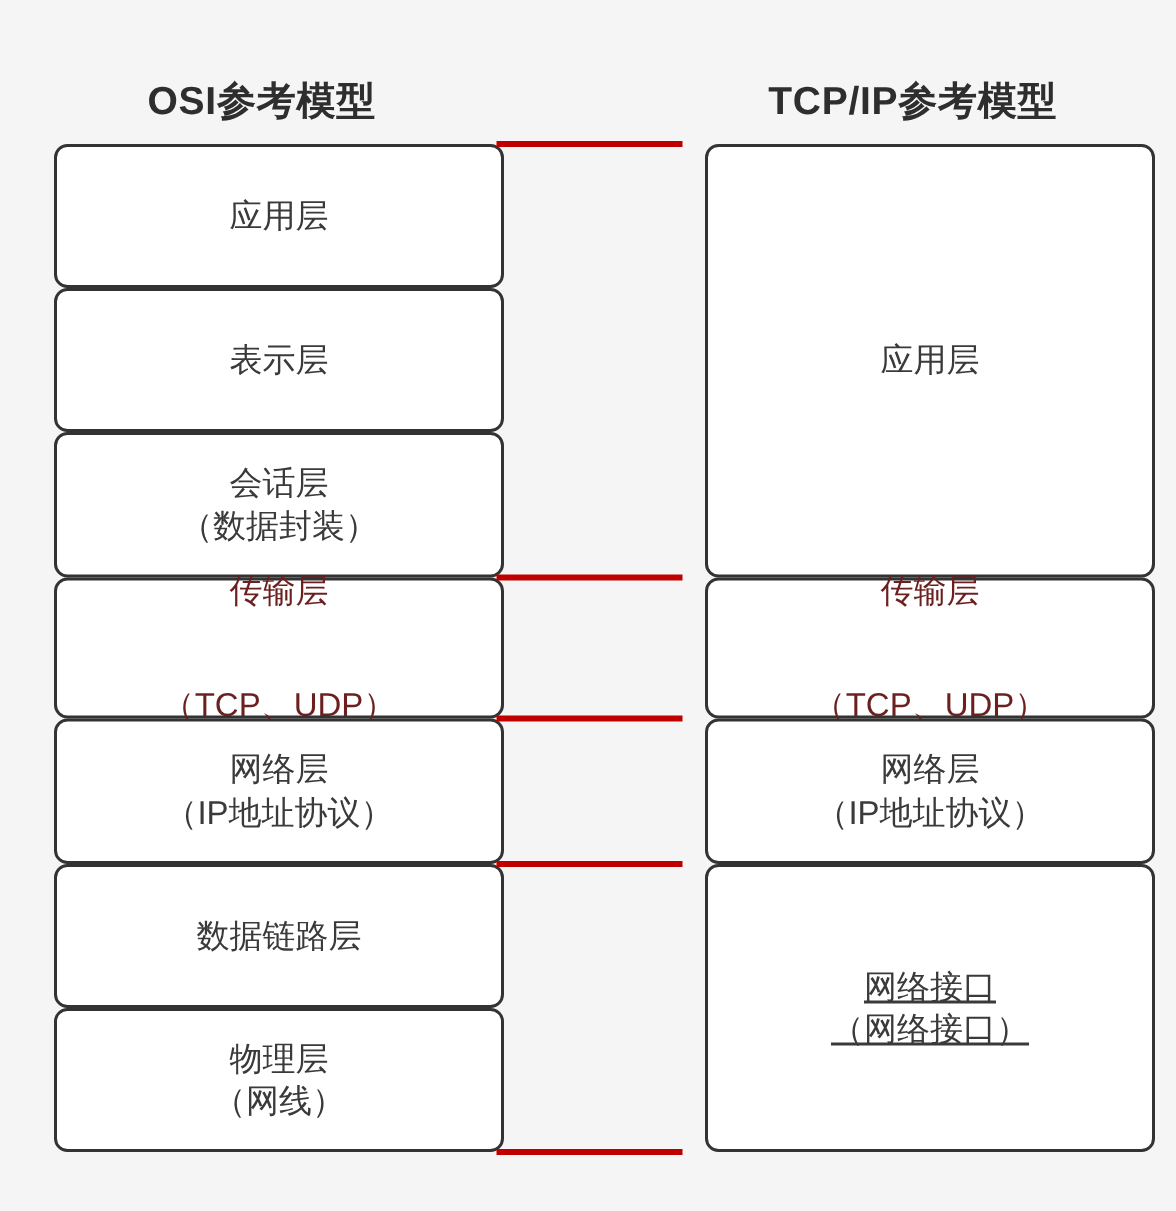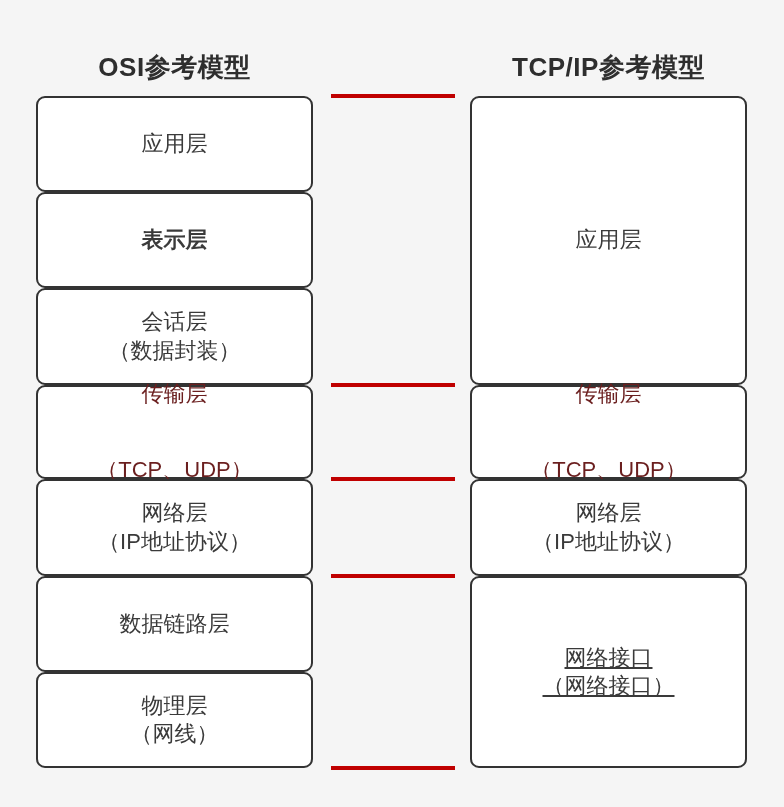--- a/index.html
+++ b/index.html
@@ -54,21 +54,21 @@
   #stack-tcpip {
     left: 470px;
     width: 277px;
     height: 672px;
   }
 
   
   .layer-box {
     position: absolute;
     left: 0;
-    width: 277px;
+    width: 300px;
     box-sizing: border-box;
     background: #ffffff;
     border: 2.5px solid #333333;
     border-radius: 9px;
     display: flex;
     flex-direction: column;
     align-items: center;
     justify-content: center;
     text-align: center;
     line-height: 1.28;
@@ -101,21 +101,21 @@
 <div id="diagram">
 
   <div class="col-title" id="title-osi">OSI参考模型</div>
 
   <div class="col-title" id="title-tcpip">TCP/IP参考模型</div>
 
   <div class="stack" id="stack-osi">
       <div class="layer-box" style="top: 0px; height: 96px;">
         <span class="line-main">应用层</span>
       </div>
-      <div class="layer-box" style="top: 96px; height: 96px; font-weight: bold;">
+      <div class="layer-box" style="top: 96px; height: 96px;">
         <span class="line-main">表示层</span>
       </div>
       <div class="layer-box" style="top: 192px; height: 97px;">
         <span class="line-main">会话层</span>
         <span class="line-sub">（数据封装）</span>
       </div>
       <div class="layer-box accent" style="top: 289px; height: 94px;">
         <span class="line-main">传输层</span>
         <span class="line-sub">（TCP、UDP）</span>
       </div>

